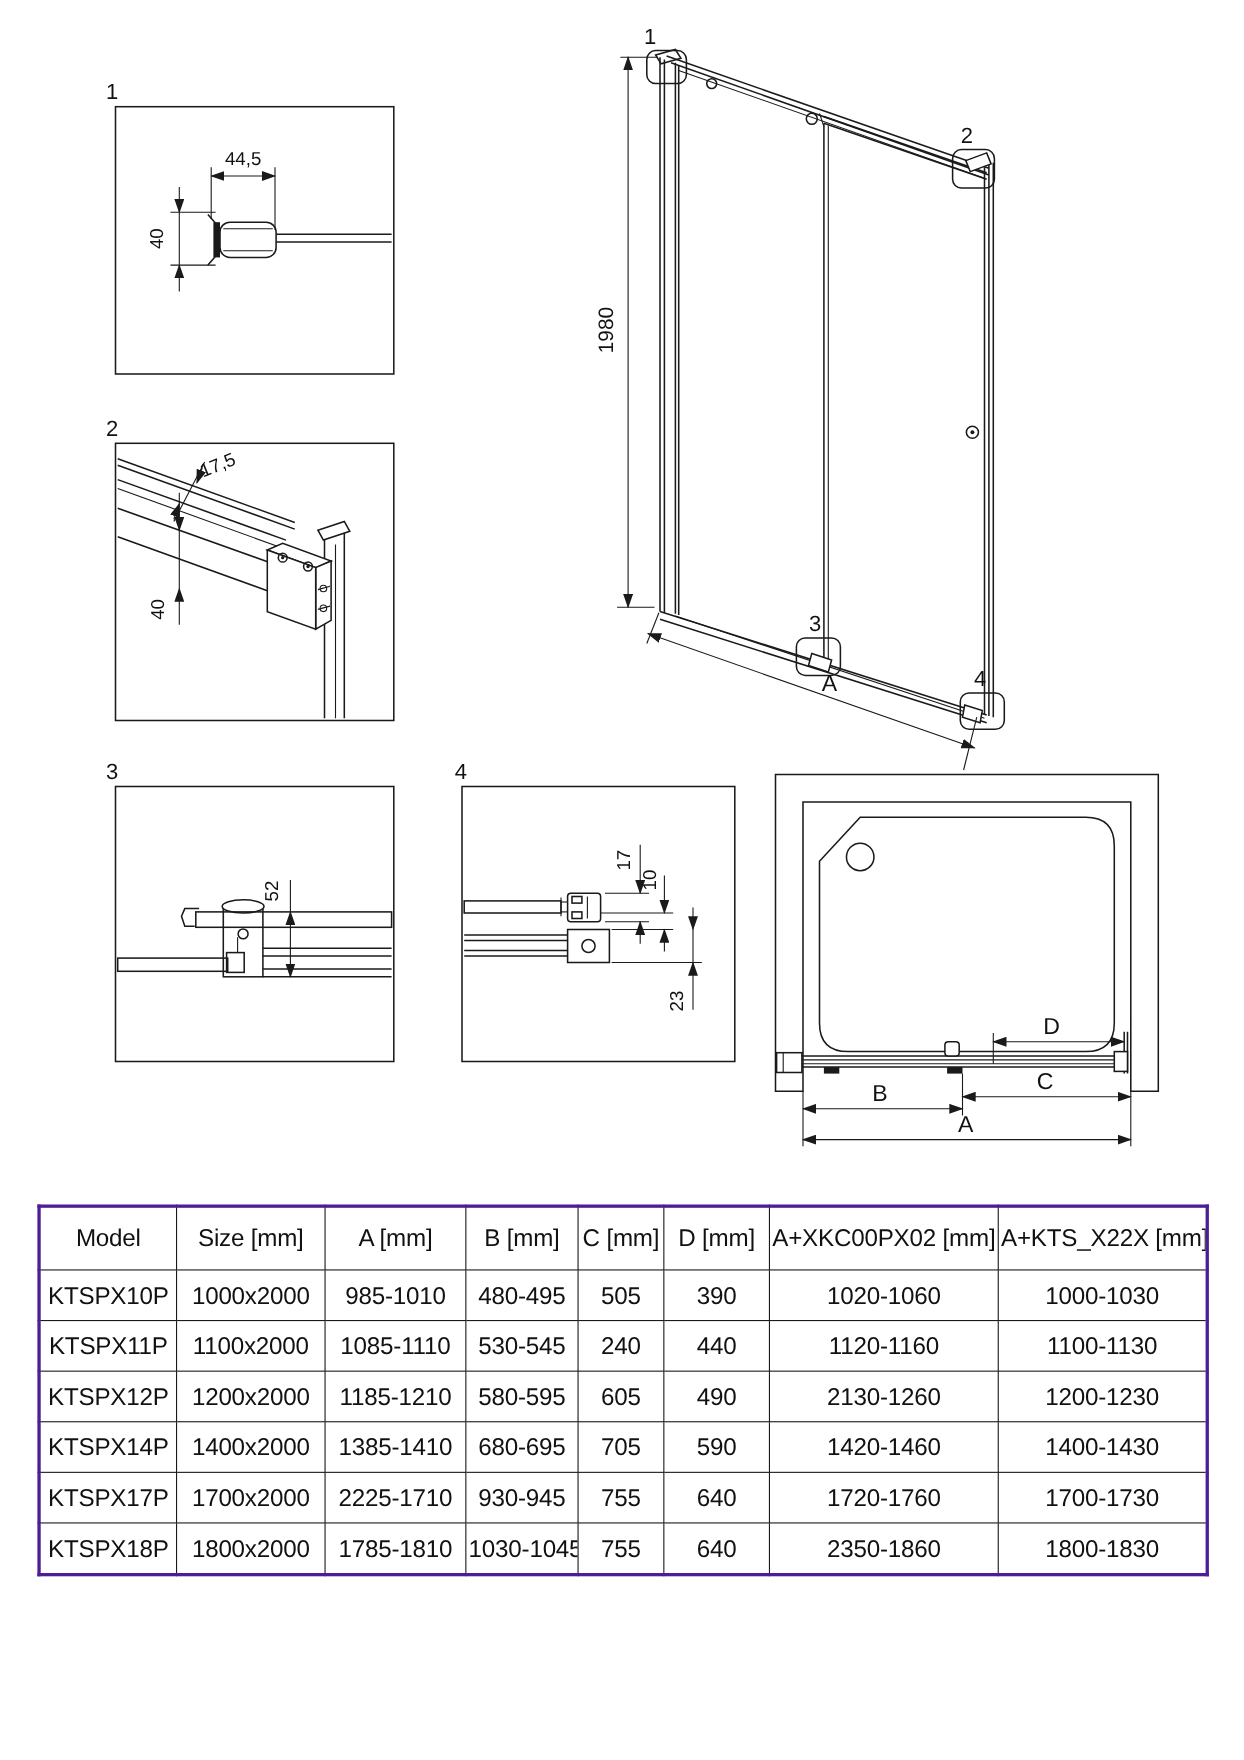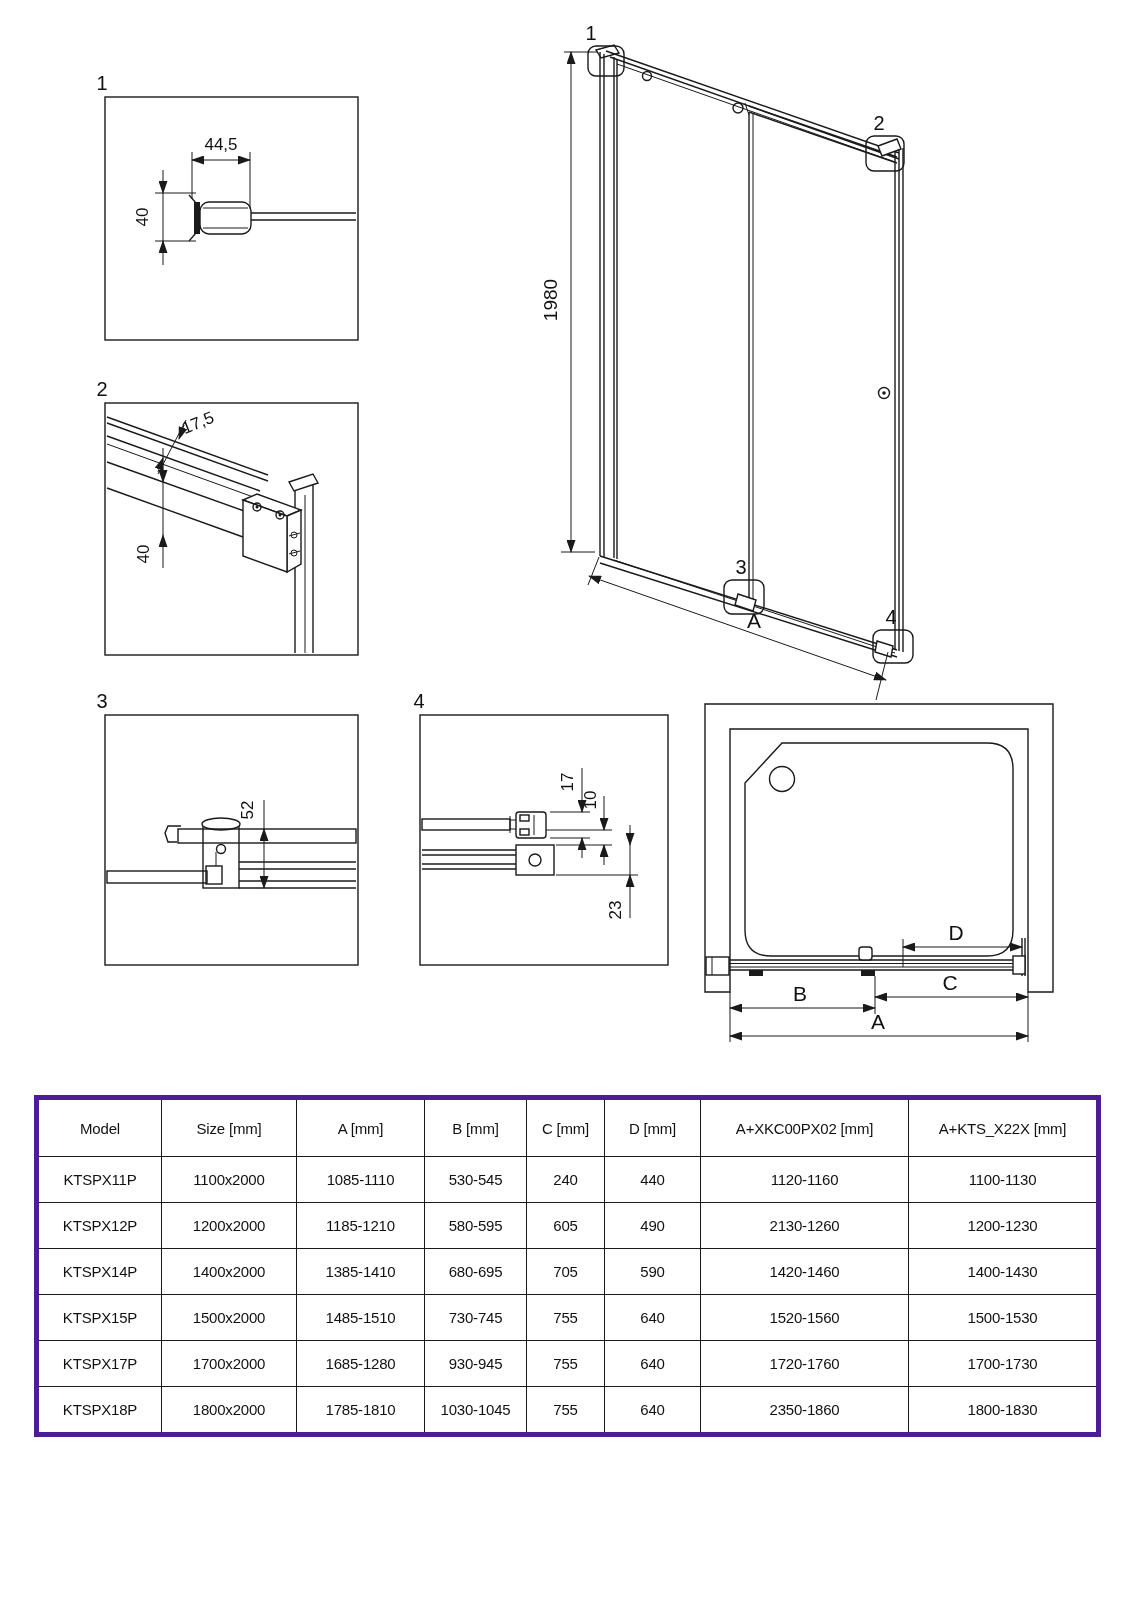--- a/index.html
+++ b/index.html
@@ -8,21 +8,21 @@
   svg.drawings{position:absolute;left:0;top:0;}
   .ln{stroke:#1a1a1a;fill:none;stroke-width:1.4;stroke-linejoin:miter;stroke-linecap:butt;}
   .thin{stroke-width:1;}
   .fw{fill:#fff;}
   .fb{fill:#1a1a1a;stroke:none;}
   text.t{fill:#111;stroke:none;font-family:"Liberation Sans","DejaVu Sans",sans-serif;}
   .dim{font-size:17px;text-anchor:middle;}
   .lbl{font-size:20px;text-anchor:middle;}
   .big{font-size:21px;text-anchor:middle;}
   table.spec{position:absolute;left:34px;top:1095px;width:1062px;border-collapse:collapse;
-             table-layout:fixed;border:5px solid #4c1d95;font-size:15px;color:#111;}
+             table-layout:fixed;border:3px solid #4c1d95;font-size:22px;color:#111;}
   table.spec th,table.spec td{border:1.8px solid #1a1a1a;text-align:center;vertical-align:middle;
              padding:0 2px;font-weight:normal;height:45px;letter-spacing:-0.2px;white-space:nowrap;
              overflow:hidden;}
   table.spec thead th{height:56px;}
 </style>
 </head>
 <body>
 
 <div class="page">
 
@@ -316,20 +316,30 @@
       <th>A [mm]</th>
       <th>B [mm]</th>
       <th>C [mm]</th>
       <th>D [mm]</th>
       <th>A+XKC00PX02 [mm]</th>
       <th>A+KTS_X22X [mm]</th>
     </tr>
   </thead>
   <tbody>
         <tr>
+          <td>KTSPX10P</td>
+          <td>1000x2000</td>
+          <td>985-1010</td>
+          <td>480-495</td>
+          <td>505</td>
+          <td>390</td>
+          <td>1020-1060</td>
+          <td>1000-1030</td>
+        </tr>
+        <tr>
           <td>KTSPX11P</td>
           <td>1100x2000</td>
           <td>1085-1110</td>
           <td>530-545</td>
           <td>240</td>
           <td>440</td>
           <td>1120-1160</td>
           <td>1100-1130</td>
         </tr>
         <tr>
@@ -346,33 +356,23 @@
           <td>KTSPX14P</td>
           <td>1400x2000</td>
           <td>1385-1410</td>
           <td>680-695</td>
           <td>705</td>
           <td>590</td>
           <td>1420-1460</td>
           <td>1400-1430</td>
         </tr>
         <tr>
-          <td>KTSPX15P</td>
-          <td>1500x2000</td>
-          <td>1485-1510</td>
-          <td>730-745</td>
-          <td>755</td>
-          <td>640</td>
-          <td>1520-1560</td>
-          <td>1500-1530</td>
-        </tr>
-        <tr>
           <td>KTSPX17P</td>
           <td>1700x2000</td>
-          <td>1685-1280</td>
+          <td>2225-1710</td>
           <td>930-945</td>
           <td>755</td>
           <td>640</td>
           <td>1720-1760</td>
           <td>1700-1730</td>
         </tr>
         <tr>
           <td>KTSPX18P</td>
           <td>1800x2000</td>
           <td>1785-1810</td>

